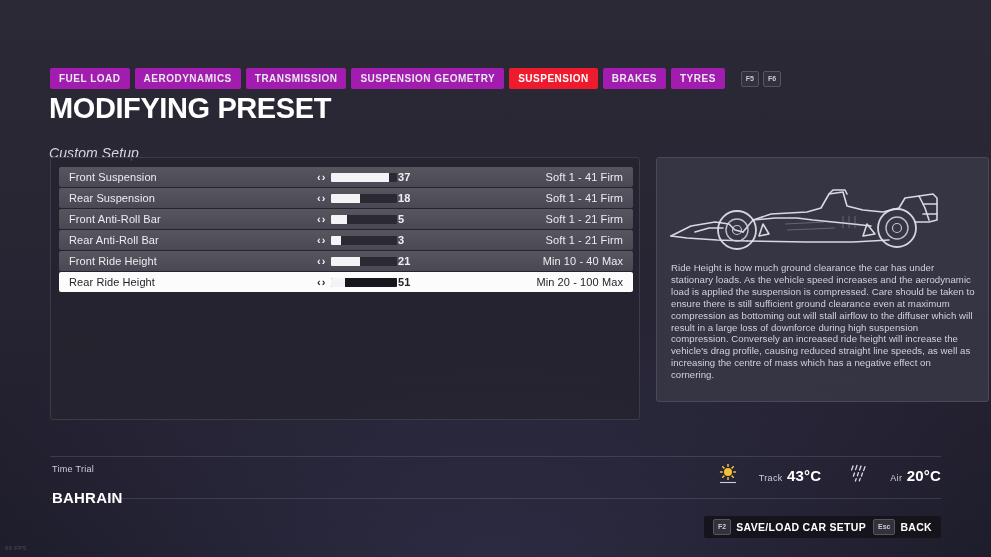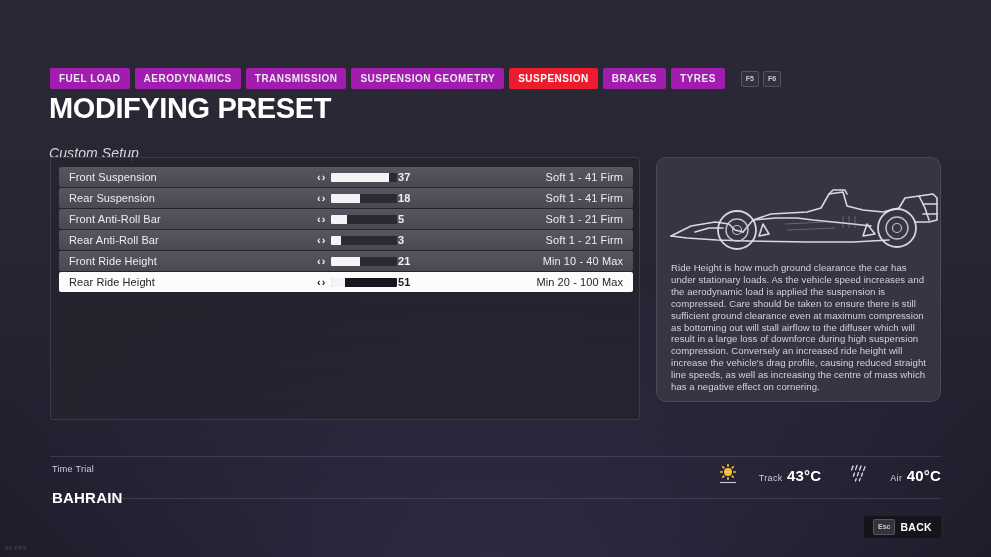--- a/index.html
+++ b/index.html
@@ -77,23 +77,23 @@
   .row.selected .val { color:#23222b; }
 
   .range {
     position:absolute; right:10px; font-size:11px; color:#ececf1;
     letter-spacing:0.1px; white-space:nowrap;
   }
   .row.selected .range { color:#24232c; }
 
   
   .infopanel {
-    position:absolute; left:656px; top:157px; width:285px; height:245px;
+    position:absolute; left:656px; top:157px; width:333px; height:245px;
     background:rgba(60,59,74,0.72);
-    border:1px solid #4a4957; border-radius:10px;
+    border:1px solid #4a4957; border-radius:3px;
   }
   .carbox { position:absolute; left:0; top:6px; width:285px; height:96px; }
   .infotext {
     position:absolute; left:14px; right:13px; top:104px;
     font-size:9.6px; line-height:11.9px; color:#d2d2dc; letter-spacing:0.05px;
   }
 
   
   .divider { position:absolute; left:50px; width:891px; height:1px; background:rgba(150,150,175,0.22); }
   .div1 { top:456px; }
@@ -304,26 +304,30 @@
             <path d="M5.5 10 L4.4 13.2"></path>
               <path d="M9.5 9.6 L8.4 12.8"></path>
             <path d="M13.5 10 L12.4 13.2"></path>
             <path d="M7.2 15.6 L6.4 18"></path>
               <path d="M11.2 15.4 L10.4 17.8"></path>
           </g>
         </svg>
       </span>
       <span class="wtxt">
         <span class="wlabel">Air</span>
-        <span class="wval">40°C</span>
+        <span class="wval">20°C</span>
       </span>
     </div>
   </div>
 
   <div class="actions">
+    <div class="act">
+      <span class="keycap">F2</span>
+      <span class="label">SAVE/LOAD CAR SETUP</span>
+    </div>
     <div class="act">
       <span class="keycap">Esc</span>
       <span class="label">BACK</span>
     </div>
   </div>
 
   <div class="fps">66 FPS</div>
 
 </div>
 

